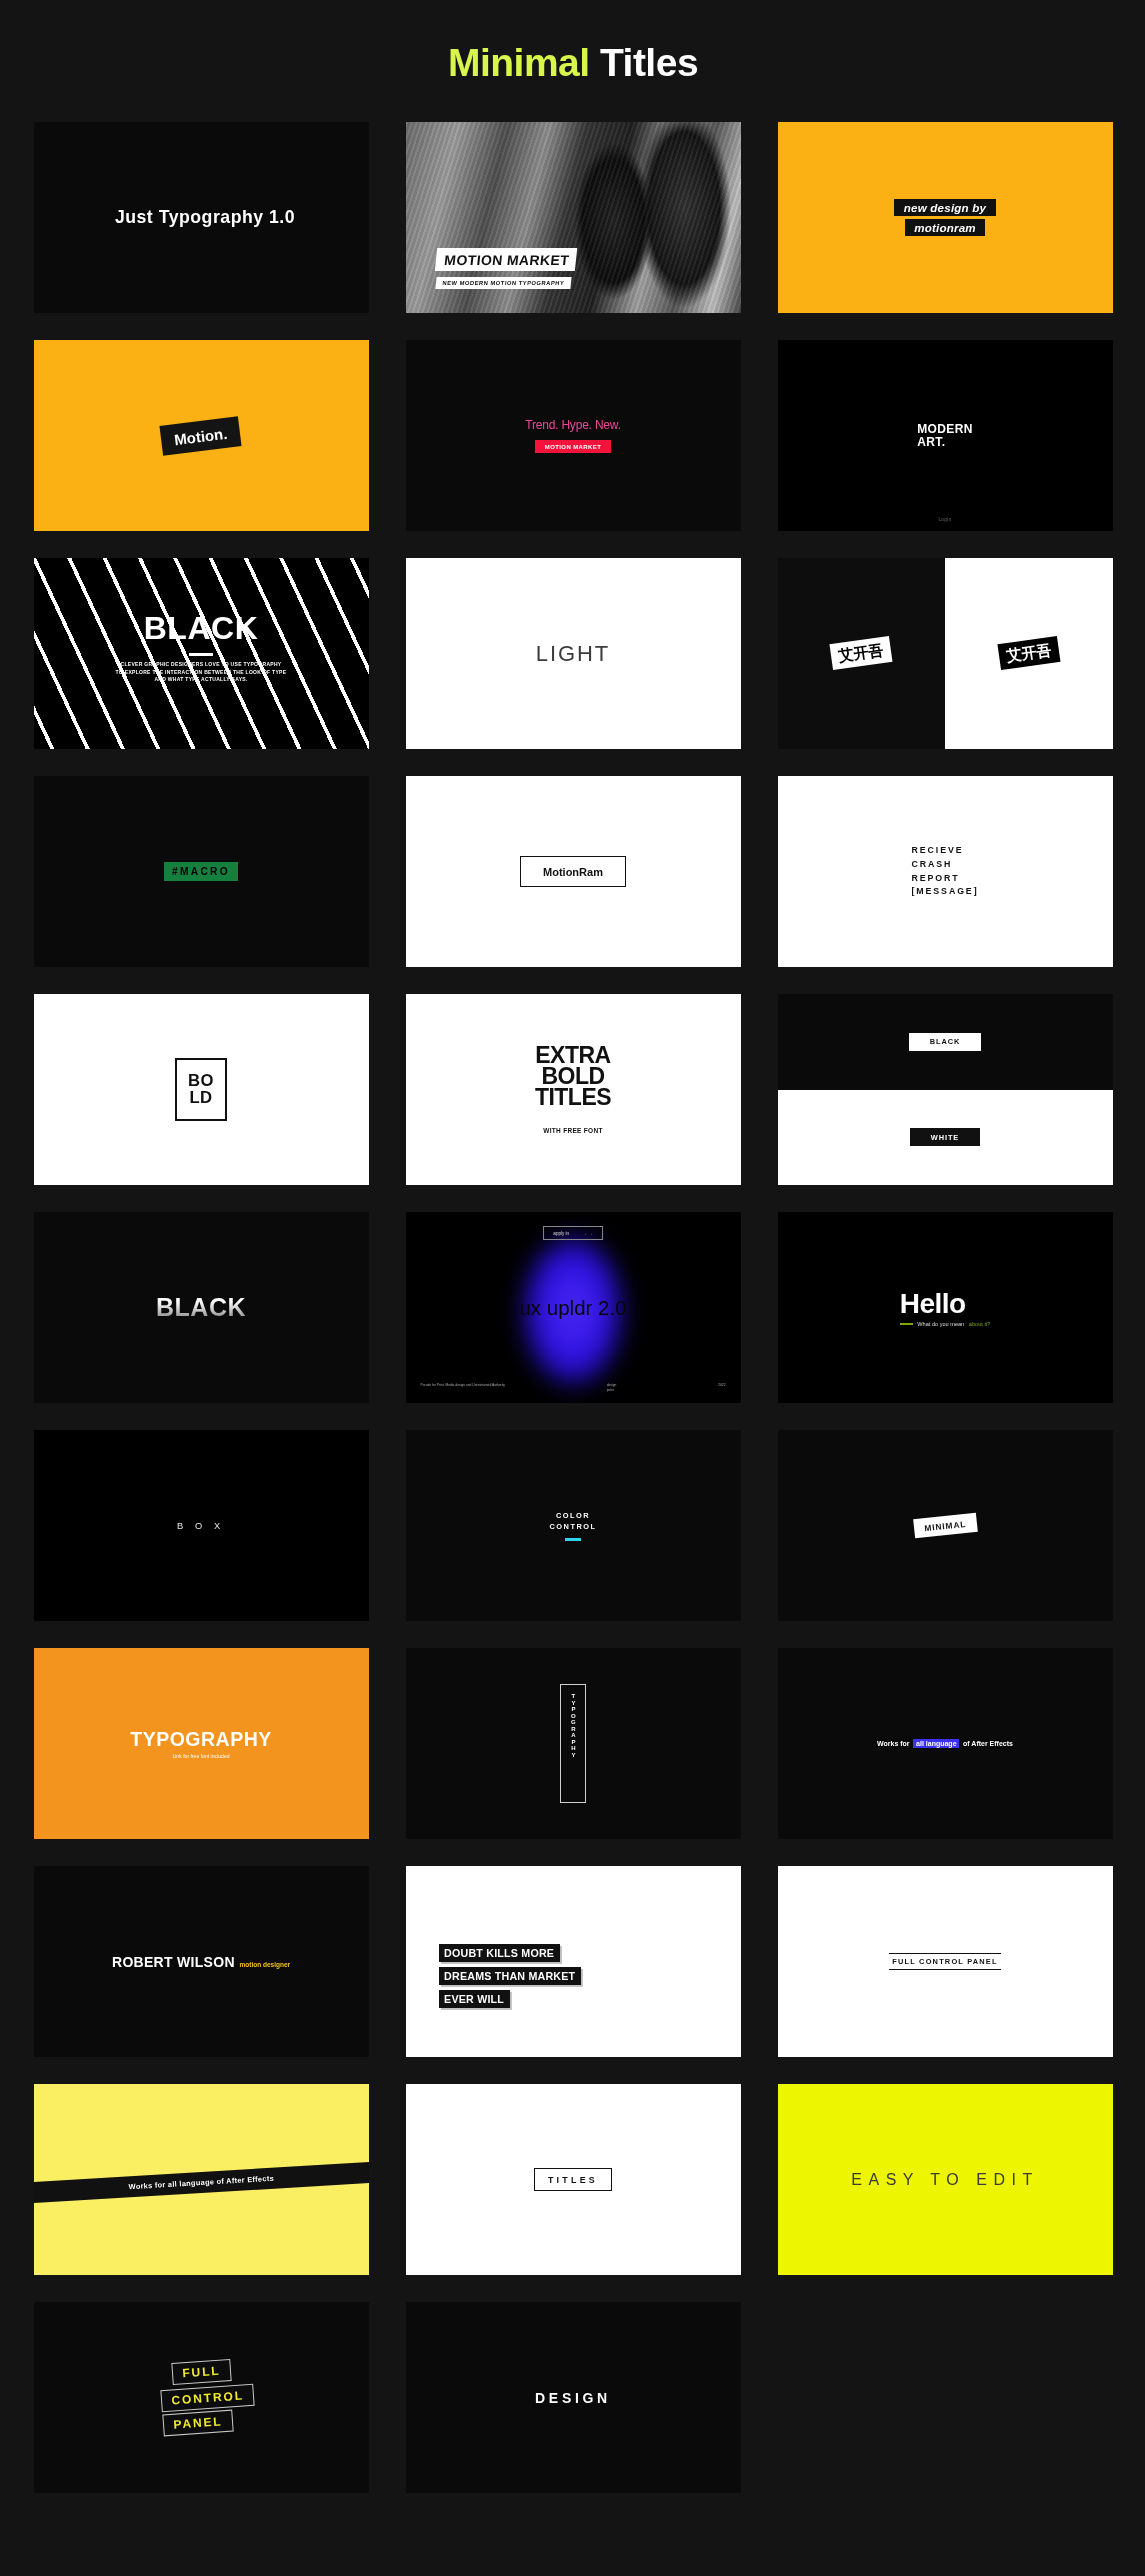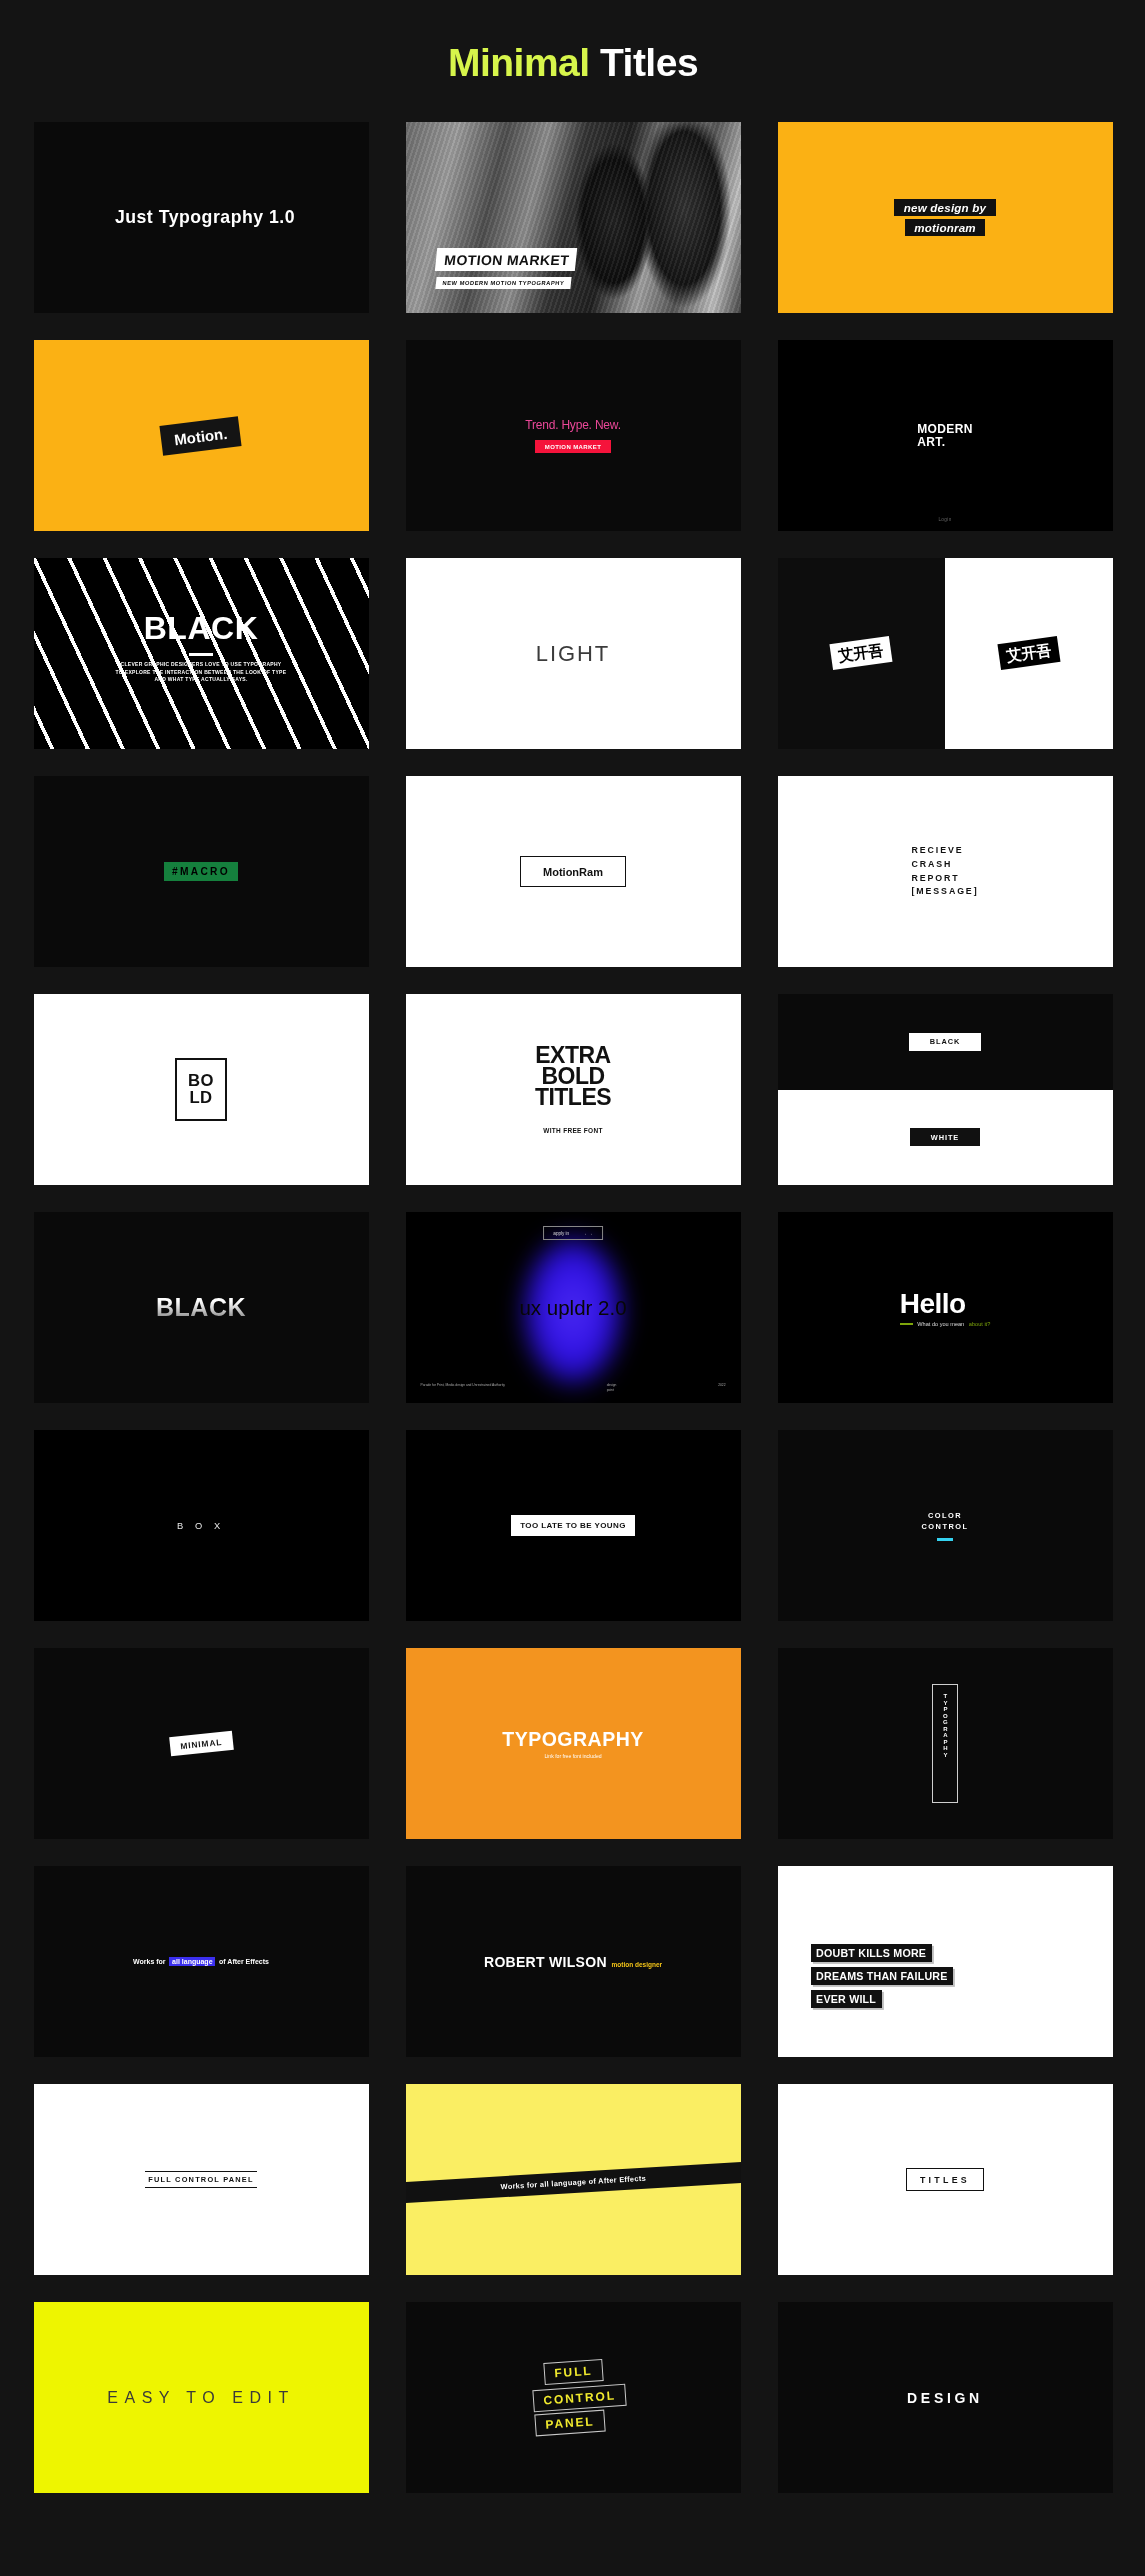--- a/index.html
+++ b/index.html
@@ -434,23 +434,20 @@
         <span>What do you mean</span>
         <span class="grn">about it?</span>
       </div>
     </div>
   </div>
 
   <div class="card black">
     <div class="c19">B O X</div>
   </div>
 
-  <div class="card black">
-    <div class="c20">TOO LATE TO BE YOUNG</div>
-  </div>
 
   <div class="card">
     <div class="c21">
       <div class="l">
         <span>COLOR</span><br>
         <span>CONTROL</span>
       </div>
       <div class="bar"></div>
     </div>
   </div>
@@ -481,21 +478,21 @@
   <div class="card">
     <div class="c26">
       <span class="nm">ROBERT WILSON</span>
       <span class="role">motion designer</span>
     </div>
   </div>
 
   <div class="card white">
     <div class="c27">
       <div class="line l1">DOUBT KILLS MORE</div>
-      <div class="line l2">DREAMS THAN FAILURE</div>
+      <div class="line l2">DREAMS THAN MARKET</div>
       <div class="line l3">EVER WILL</div>
     </div>
   </div>
 
   <div class="card white">
     <div class="c28">FULL CONTROL PANEL</div>
   </div>
 
   <div class="card yellow">
     <div class="c29">

